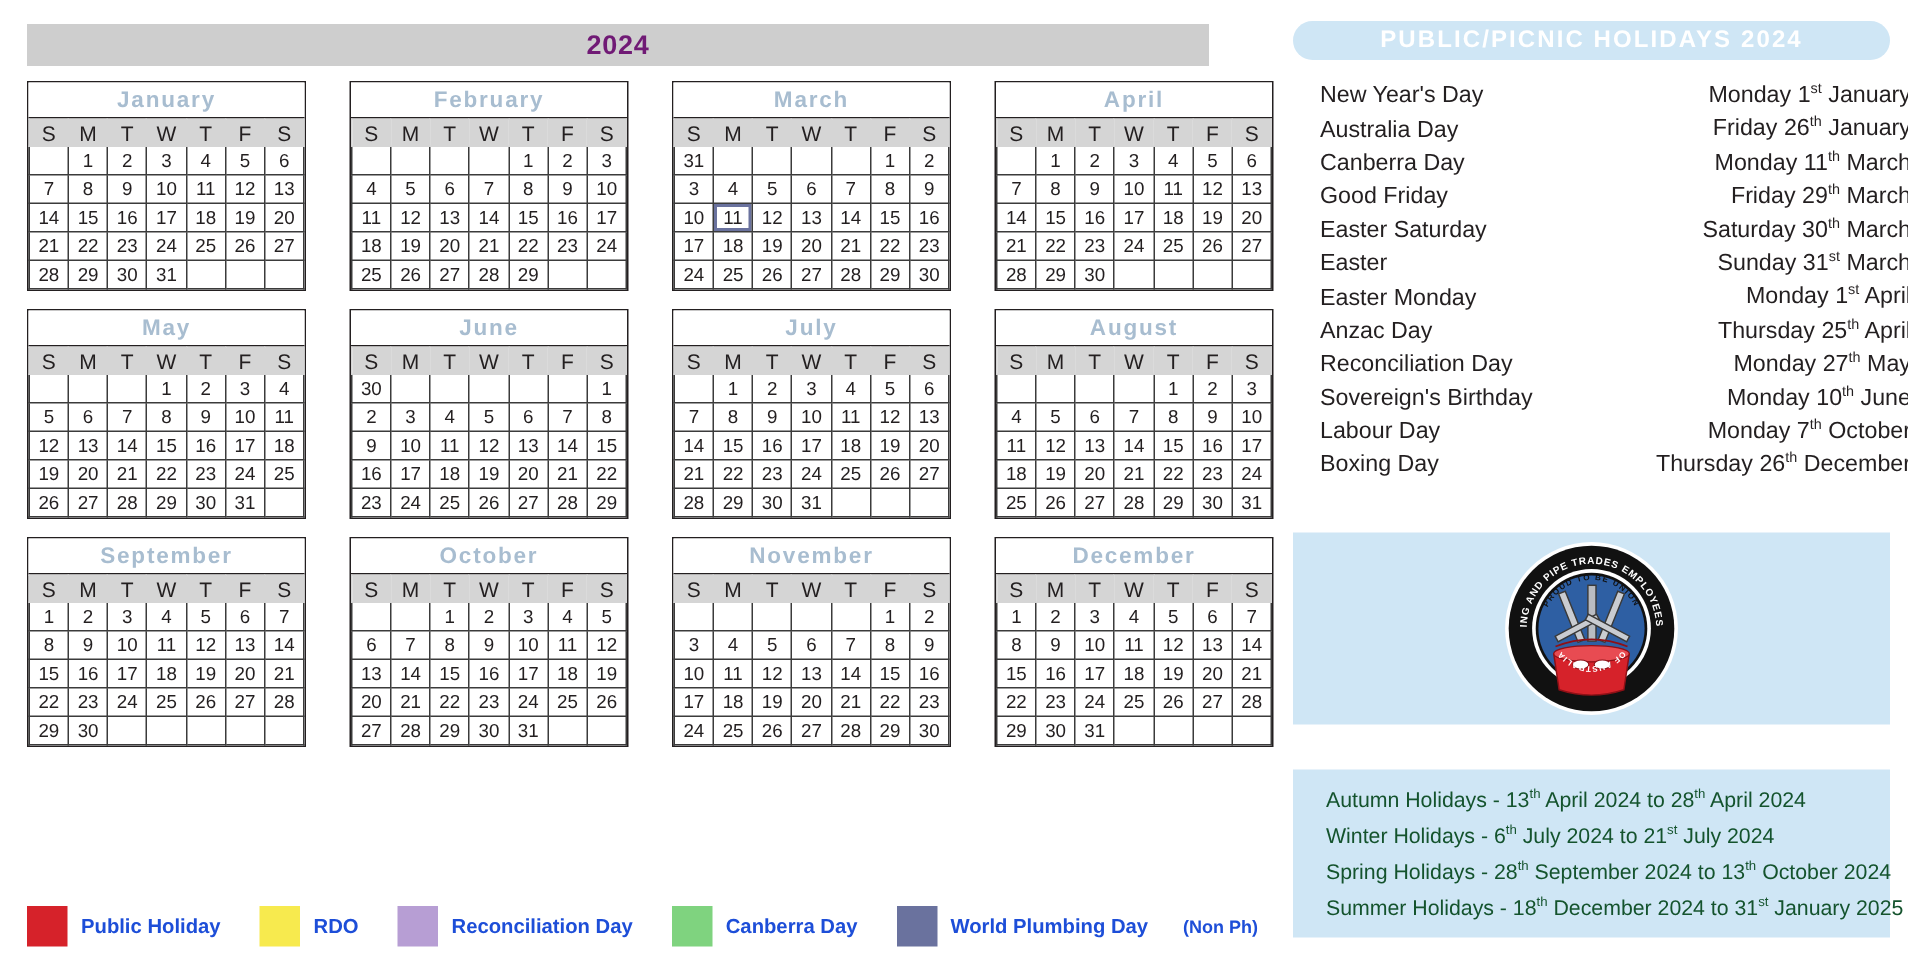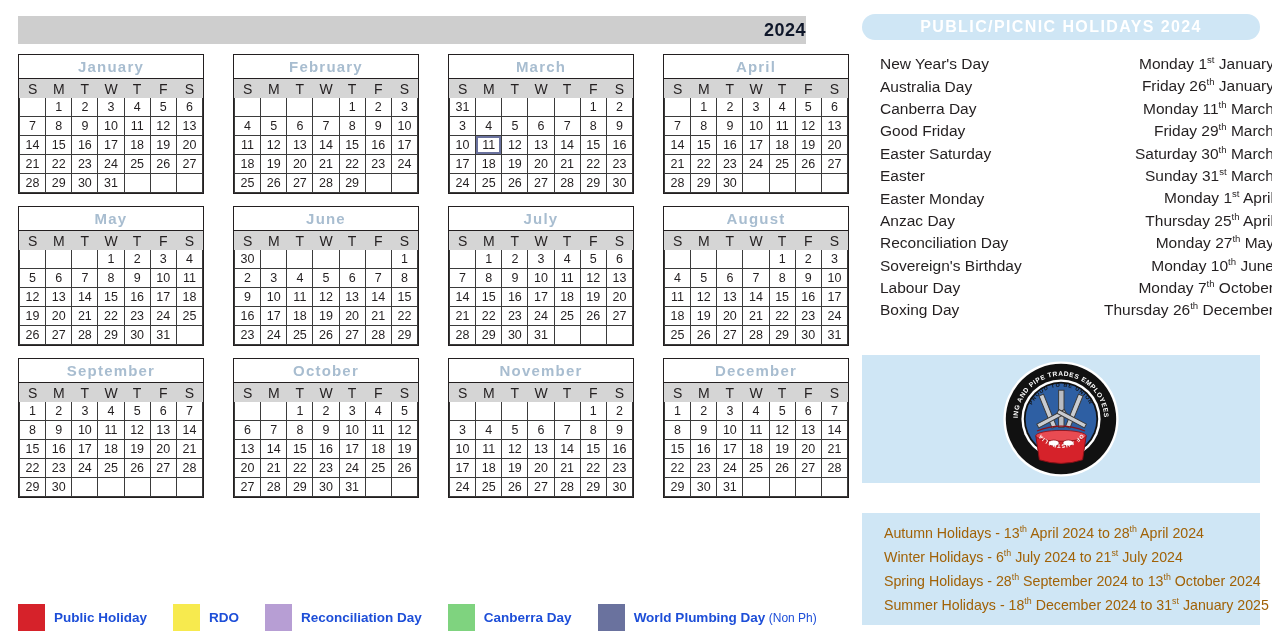--- a/index.html
+++ b/index.html
@@ -11,23 +11,23 @@
     overflow: hidden;
   }
   #page { position: relative; width: 1272px; height: 641px; background: #fff; }
 
   
   #calendar-area {
     position: absolute; left: 0; top: 0; width: 860px; height: 641px;
   }
   #year-banner {
     position: absolute; left: 18px; top: 16px; width: 788px; height: 28px;
-    background: #cecece; color: #0f172a;
+    background: #cecece; color: #701a75;
     font-size: 18px; font-weight: bold; letter-spacing: 0.5px;
-    display: flex; align-items: center; justify-content: flex-end;
+    display: flex; align-items: center; justify-content: center;
   }
   #months {
     position: absolute; left: 18px; top: 54px; width: 832px;
     display: flex; flex-wrap: wrap;
   }
   .month {
     width: 186px; margin-right: 29px; margin-bottom: 12px;
     border: 1.5px solid #231f20; background: #fff;
   }
   .month:nth-child(4n) { margin-right: 0; }
@@ -58,21 +58,21 @@
   td.can  { background: #7fd37f; color: #231f20; box-shadow: inset 0 0 0 2px #6a729e; }
 
   
   #legend {
     position: absolute; left: 18px; top: 600px; width: 820px; height: 34px;
     display: flex; align-items: center;
   }
   .legend-item { display: flex; align-items: center; margin-right: 26px; }
   .legend-swatch { width: 27px; height: 27px; margin-right: 9px; }
   .legend-label { font-size: 13.5px; font-weight: bold; color: #1d4ed8; white-space: nowrap; }
-  .legend-label .sub { font-weight: normal; font-size: 12px; }
+  .legend-label .sub { font-weight: bold; font-size: 12px; margin-left: 20px; }
 
   
   #right-col { position: absolute; left: 862px; top: 0; width: 410px; height: 641px; }
 
   #ph-header {
     position: absolute; left: 0; top: 14px; width: 398px; height: 26px;
     background: #cfe6f5; color: #ffffff;
     font-size: 16px; font-weight: bold; letter-spacing: 1.4px;
     display: flex; align-items: center; justify-content: center; border-radius: 13px;
   }
@@ -94,21 +94,21 @@
   #school-header {
     position: absolute; left: 862px; top: 479px; width: 398px; height: 34px;
     background: #c8c8c8; color: #231f20;
     font-size: 21px; font-weight: bold; letter-spacing: 0.4px;
     display: flex; align-items: center; justify-content: center;
   }
   #school-body {
     position: absolute; left: 862px; top: 513px; width: 398px; height: 112px;
     background: #cfe6f5; padding: 11px 0 0 22px;
   }
-  .sh-row { font-size: 14.2px; color: #a16207; height: 24px; white-space: nowrap; }
+  .sh-row { font-size: 14.2px; color: #14532d; height: 24px; white-space: nowrap; }
 </style>
 </head>
 <body>
 
 <div id="page">
 
   <div id="calendar-area">
 
     <div id="year-banner">
       <span>2024</span>

